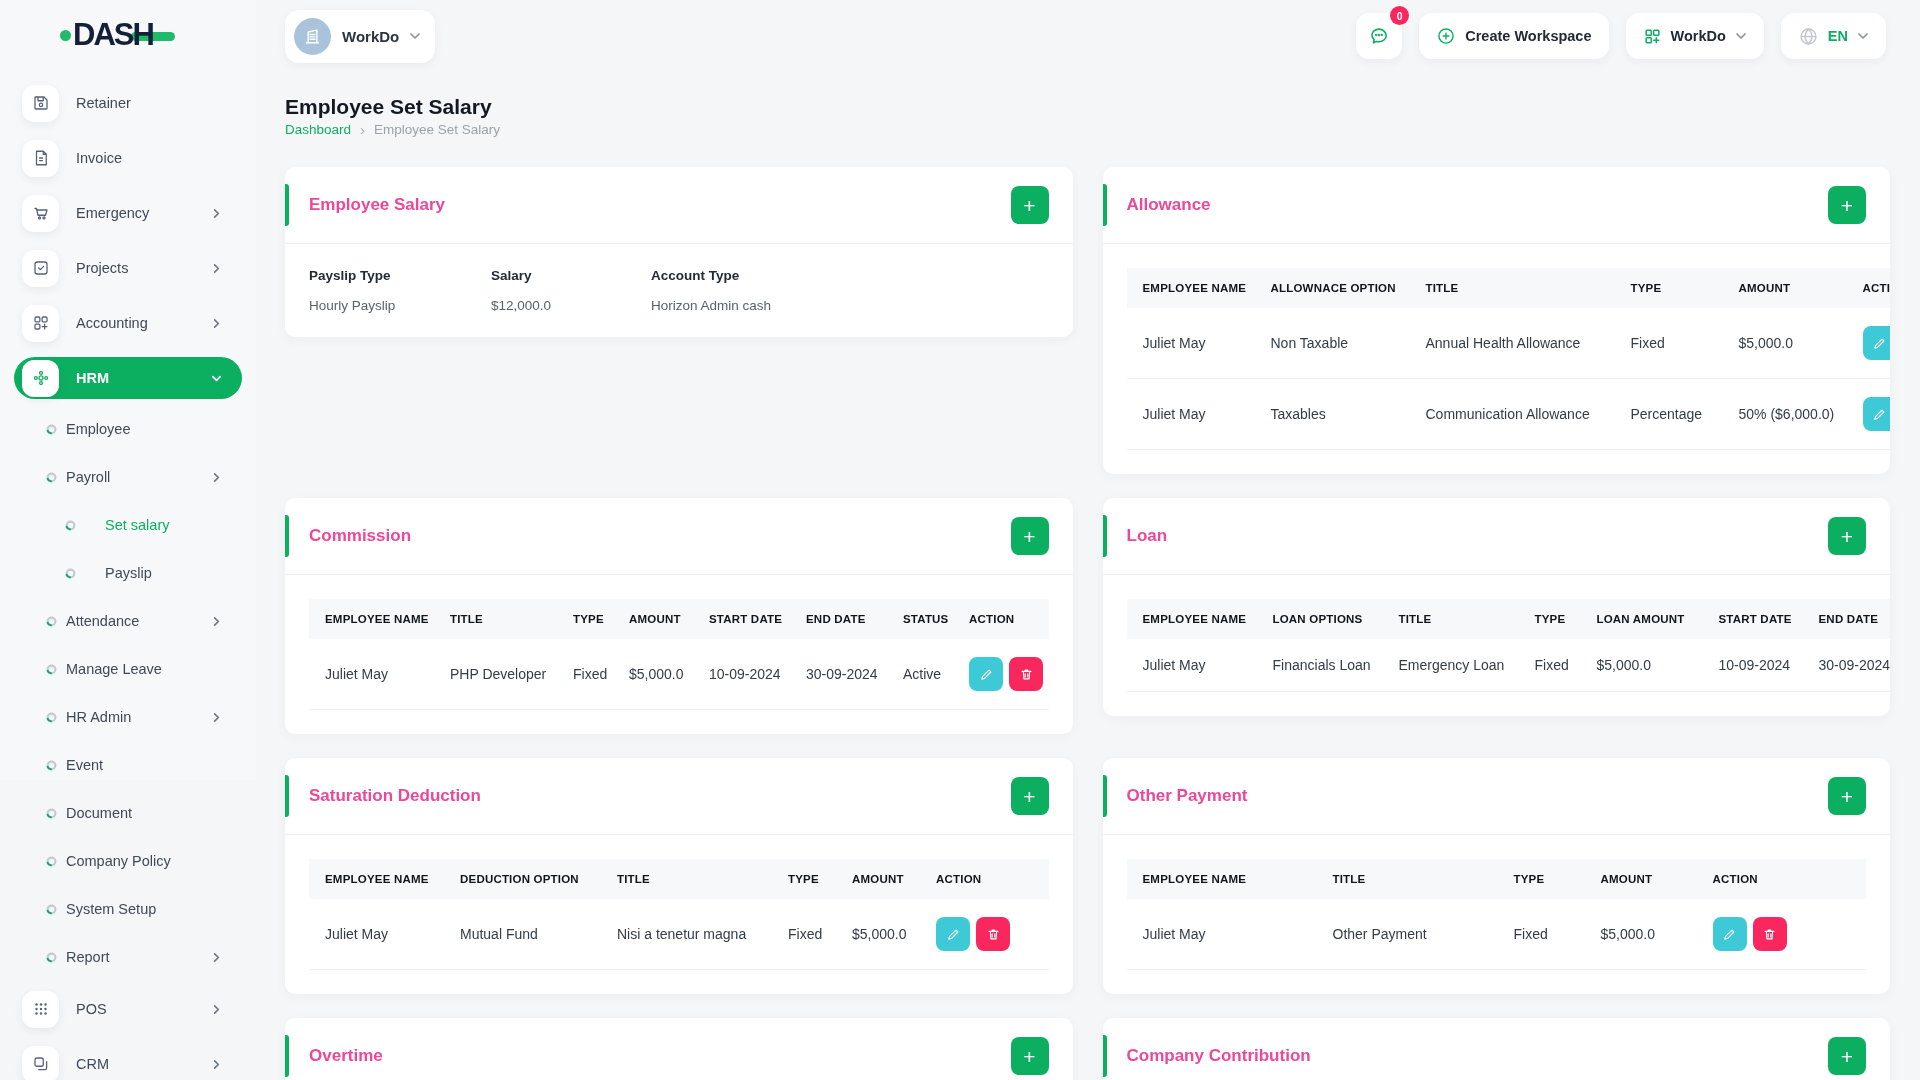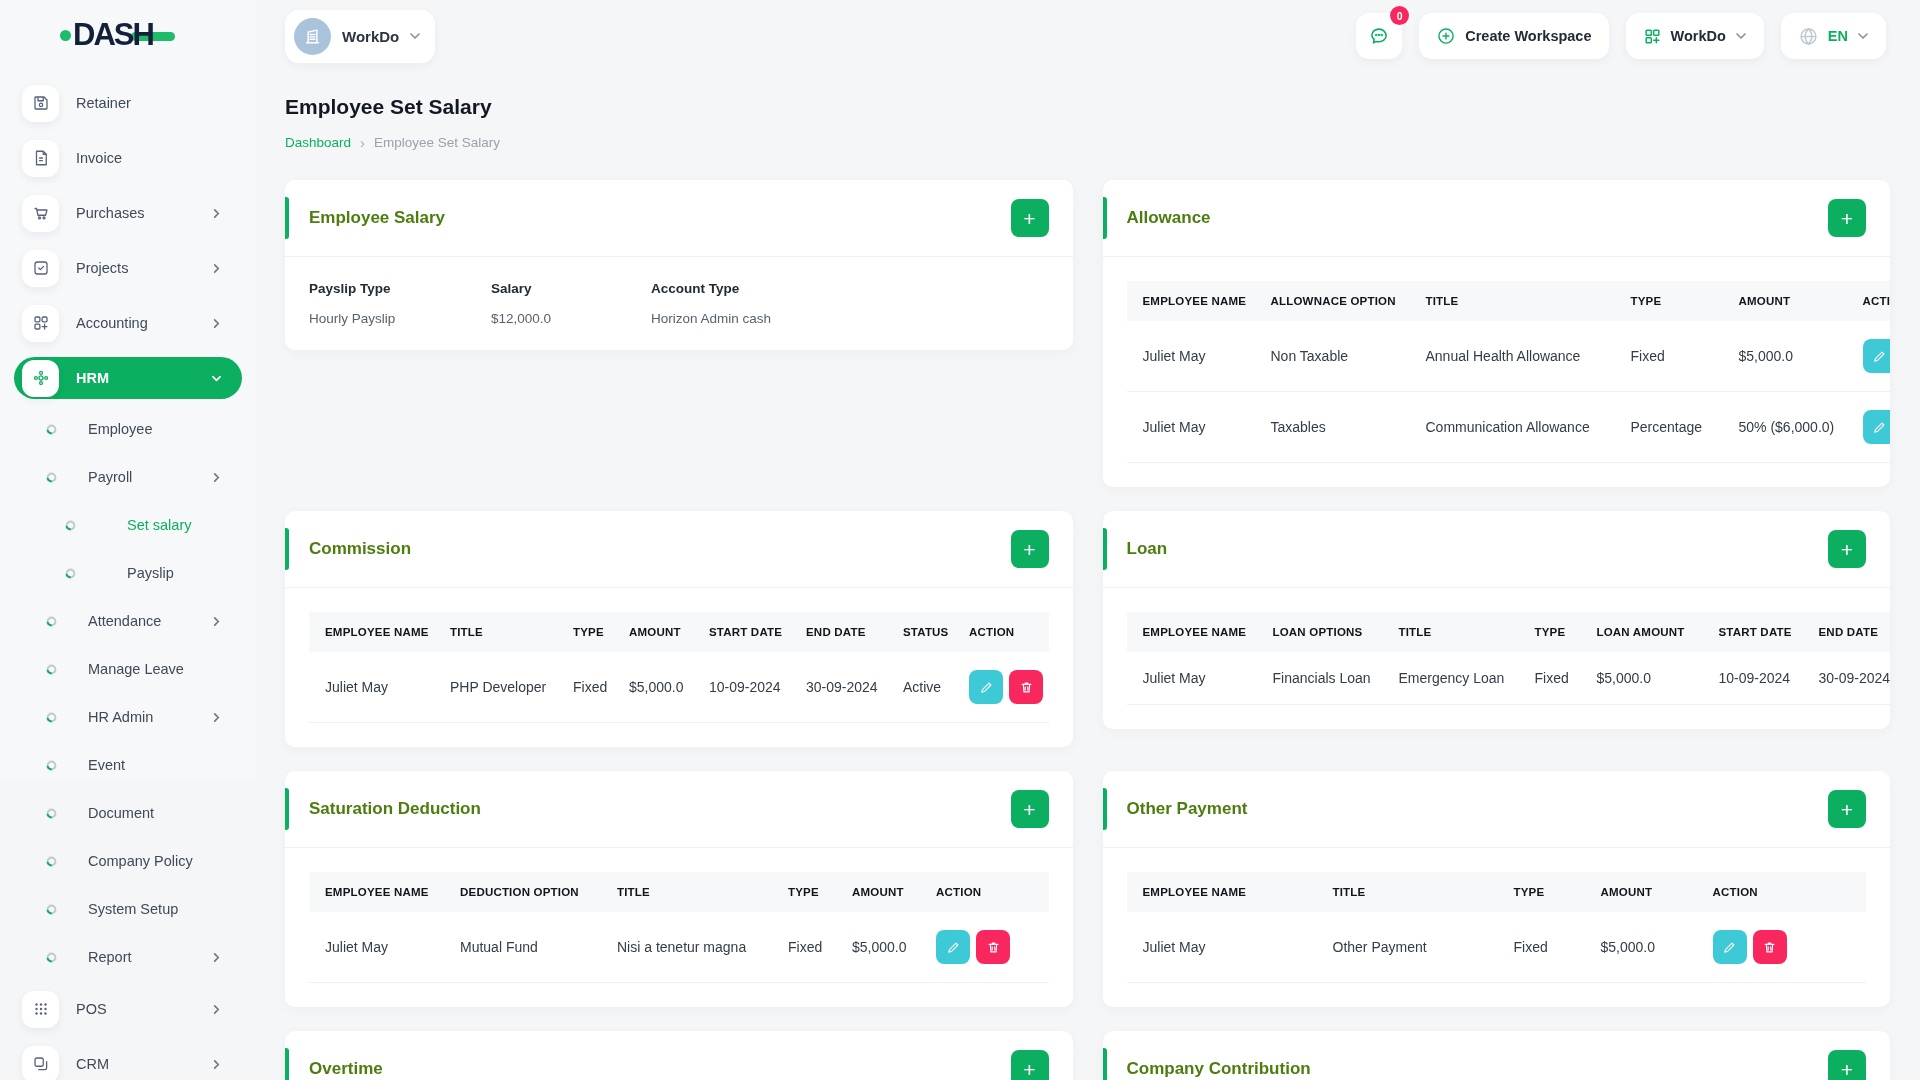--- a/index.html
+++ b/index.html
@@ -15,21 +15,21 @@
   .nav { padding:12px 14px 0 14px; }
   .nav-item { display:flex; align-items:center; height:42px; margin-bottom:13px; border-radius:22px; cursor:pointer; color:#3f4a57; }
   .ibox { width:37px; height:37px; border-radius:12px; background:#fff; box-shadow:0 3px 8px rgba(25,39,57,.07); display:flex; align-items:center; justify-content:center; color:#55627a; flex:0 0 37px; margin-left:8px; }
   .nav-item .lbl { margin-left:17px; font-size:14.5px; font-weight:500; }
   .chev { margin-left:auto; margin-right:20px; color:#6b7684; display:flex; }
   .nav-item.active { background:#0CAF60; }
   .nav-item.active .lbl { color:#fff; font-weight:700; }
   .nav-item.active .ibox { color:#0CAF60; }
   .nav-item.active .chev { color:#fff; }
   .nav-sub { display:flex; align-items:center; height:34px; margin-bottom:14px; padding-left:32px; cursor:pointer; color:#3f4a57; }
-  .nav-sub .lbl { margin-left:31px; font-size:14.5px; font-weight:500; }
+  .nav-sub .lbl { margin-left:9px; font-size:14.5px; font-weight:500; }
   .nav-sub.lvl2 { padding-left:51px;gap:20px; }
   .nav-sub.sel .lbl { color:#0CAF60; }
 
   
   .main { margin-left:256px; }
   .topbar { height:72px; display:flex; align-items:center; padding:0 34px 0 29px; }
   .ws-pill { display:flex; align-items:center; background:#fff; border-radius:14px; padding:8px 14px 8px 9px; box-shadow:0 3px 10px rgba(25,39,57,.05); cursor:pointer; }
   .ws-avatar { width:37px; height:37px; border-radius:50%; background:#a9c4da; display:flex; align-items:center; justify-content:center; color:#fff; }
   .ws-pill .lbl { margin-left:11px; font-size:15px; font-weight:600; color:#2b3440; }
   .ws-pill .chev2 { margin-left:10px; color:#8a939f; display:flex; }
@@ -38,30 +38,30 @@
   .badge { position:absolute; top:-7px; right:-7px; min-width:19px; height:19px; border-radius:10px; background:#F8285F; color:#fff; font-size:10.5px; font-weight:700; display:flex; align-items:center; justify-content:center; padding:0 5px; }
   .pill-btn { height:46px; background:#fff; border:none; border-radius:13px; box-shadow:0 3px 10px rgba(25,39,57,.05); display:flex; align-items:center; gap:9px; padding:0 17px; font-size:14.5px; font-weight:600; color:#232b36; cursor:pointer; font-family:"Liberation Sans",sans-serif; }
   .pill-btn .g { color:#0CAF60; display:flex; }
   .pill-btn .gray { color:#c0c7d0; display:flex; }
   .pill-btn .chev2 { color:#8a939f; display:flex; }
   .lang { color:#0CAF60; font-weight:700; }
 
   
   .content { padding:0 30px 0 29px; }
   .page-title { font-size:21px; font-weight:700; color:#121923; margin-top:23px; }
-  .crumbs { display:flex; align-items:center; gap:9px; margin-top:15px; font-size:13.5px; }
+  .crumbs { display:flex; align-items:center; gap:9px; margin-top:2px; font-size:13.5px; }
   .crumbs .home { color:#0CAF60; text-decoration:none; cursor:pointer; }
   .crumbs .sep { color:#a6adb7; font-size:15px; }
   .crumbs .cur { color:#9aa2ac; }
 
   .cards { margin-top:29px; display:grid; grid-template-columns:1fr 1fr; column-gap:30px; row-gap:24px; align-items:start; }
   .card { background:#fff; border-radius:10px; box-shadow:0 3px 12px rgba(25,39,57,.04); position:relative; overflow:hidden; }
   .card-h { display:flex; align-items:center; padding:19px 24px; border-bottom:1px solid #eef0f3; min-height:76px; }
   .accent { position:absolute; left:0; top:17px; width:4px; height:42px; background:#0CAF60; border-radius:0 3px 3px 0; }
-  .card-title { font-size:17px; font-weight:700; color:#4d7c0f; }
+  .card-title { font-size:17px; font-weight:700; color:#ec4899; }
   .add-btn { margin-left:auto; width:38px; height:38px; border:none; border-radius:8px; background:#0CAF60; color:#fff; font-size:21px; line-height:1; display:flex; align-items:center; justify-content:center; cursor:pointer; font-family:"Liberation Sans",sans-serif; }
   .card-b { padding:24px; }
   .card-b.flush { padding:24px 0 24px 24px; }
 
   .fields { display:grid; grid-template-columns:182px 160px 1fr; }
   .f-lbl { font-size:13.5px; font-weight:700; color:#232b36; }
   .f-val { font-size:13.5px; color:#58626e; margin-top:15px; }
 
   table.tbl { border-collapse:collapse; table-layout:fixed; width:100%; }
   table.tbl.w960 { width:960px; }
@@ -107,21 +107,21 @@
     </div>
 
     <div class="nav-item">
       <span class="ibox">
         <svg width="18" height="18" viewBox="0 0 24 24" fill="none" stroke="currentColor" stroke-width="1.7" stroke-linecap="round" stroke-linejoin="round">
             <path d="M4 6h2l2 9h10l2-7H7"></path>
             <circle cx="10" cy="18.6" r="1.3"></circle>
             <circle cx="16" cy="18.6" r="1.3"></circle>
           </svg>
       </span>
-      <span class="lbl">Purchases</span>
+      <span class="lbl">Emergency</span>
       <span class="chev">
           <svg width="11" height="11" viewBox="0 0 12 12" fill="none" stroke="currentColor" stroke-width="1.8" stroke-linecap="round" stroke-linejoin="round">
             <path d="M4 2l4 4-4 4"></path>
           </svg>
         </span>
     </div>
 
     <div class="nav-item">
       <span class="ibox">
         <svg width="18" height="18" viewBox="0 0 24 24" fill="none" stroke="currentColor" stroke-width="1.7" stroke-linecap="round" stroke-linejoin="round">

